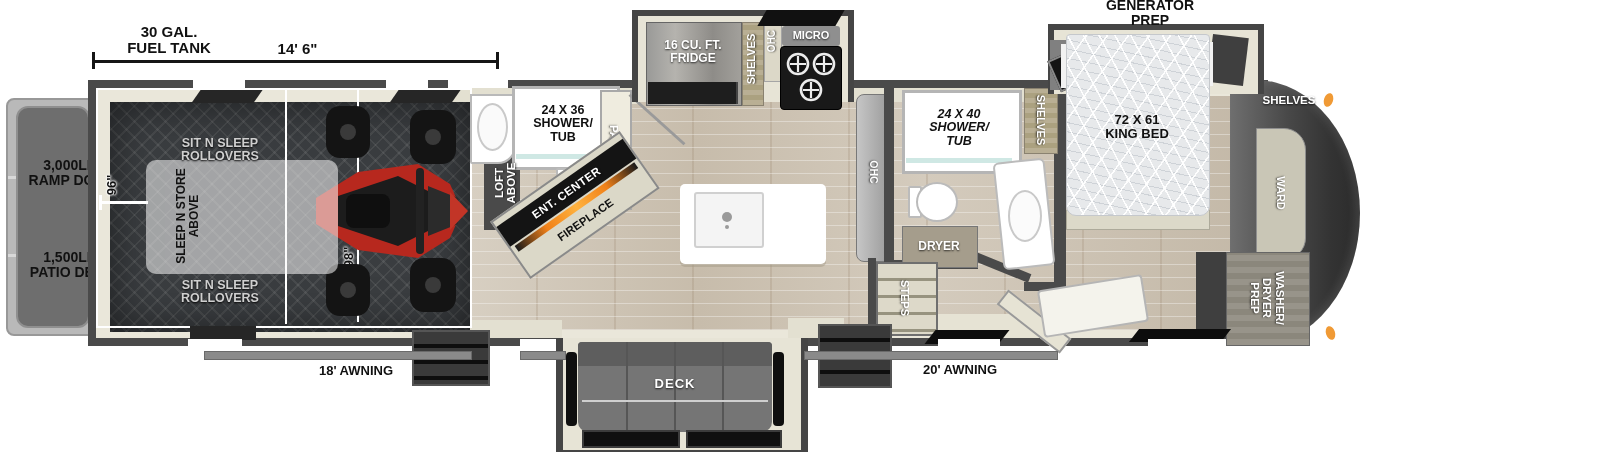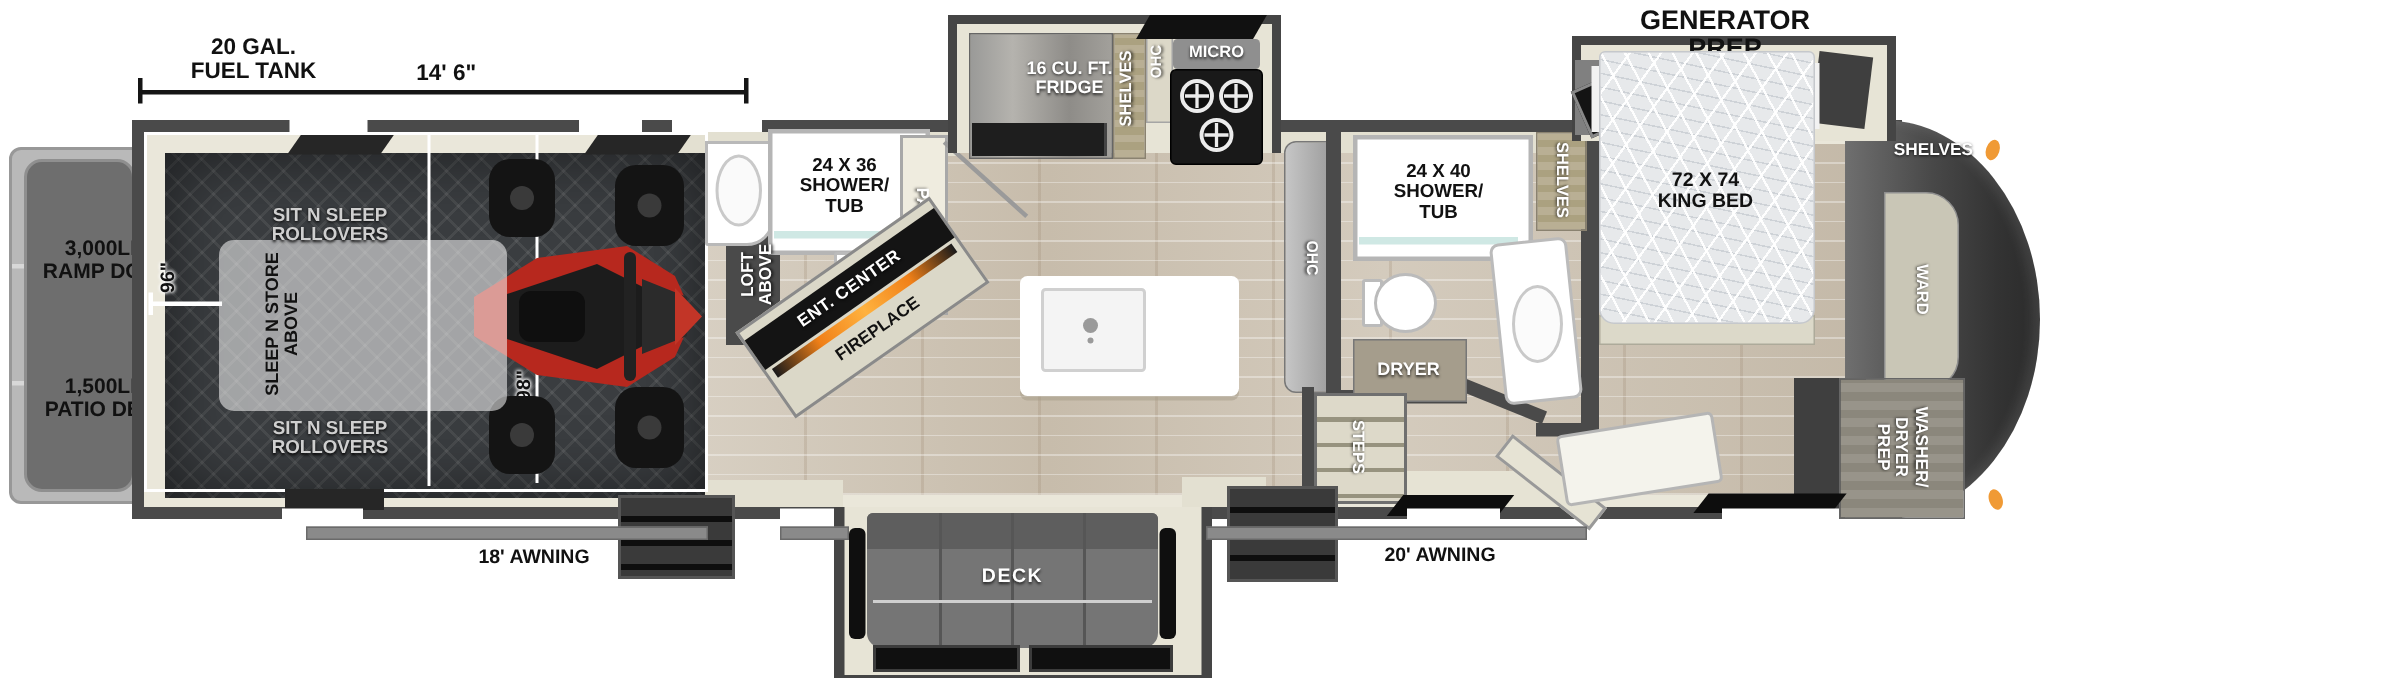--- a/index.html
+++ b/index.html
@@ -37,21 +37,21 @@
          border:2px solid #555;}
 </style>
 </head>
 <body>
 
 <div id="canvas">
 
   <div class="abs" style="left:93px;top:60px;width:405px;height:3px;background:#151515;"></div>
   <div class="abs" style="left:92px;top:52px;width:3px;height:17px;background:#151515;"></div>
   <div class="abs" style="left:496px;top:52px;width:3px;height:17px;background:#151515;"></div>
-  <div class="lbl" style="left:108px;top:24px;width:122px;height:32px;font-size:15px;">20 GAL.
+  <div class="lbl" style="left:108px;top:24px;width:122px;height:32px;font-size:15px;">30 GAL.
 FUEL TANK</div>
   <div class="lbl" style="left:240px;top:40px;width:115px;height:18px;font-size:15px;">14' 6"</div>
 
   <div class="abs" style="left:6px;top:98px;width:86px;height:234px;background:#b9b9b9;border:2px solid #989898;border-radius:8px;"></div>
   <div class="abs" style="left:8px;top:176px;width:82px;height:3px;background:#d8d8d8;"></div>
   <div class="abs" style="left:8px;top:254px;width:82px;height:3px;background:#d8d8d8;"></div>
   <div class="abs" style="left:16px;top:106px;width:70px;height:218px;background:#6e6e6e;border:2px solid #8f8f8f;border-radius:12px;"></div>
   <div class="lbl" style="left:12px;top:158px;width:120px;height:30px;font-size:14px;">3,000LB.
 RAMP DOOR</div>
   <div class="lbl" style="left:12px;top:250px;width:120px;height:30px;font-size:14px;">1,500LB.
@@ -132,21 +132,21 @@
     <div class="abs" style="left:0;top:6px;width:154px;height:24px;background:#141414;display:flex;align-items:center;justify-content:center;">
       <span class="lbl w" style="position:static;font-size:11.5px;letter-spacing:.5px;">ENT. CENTER</span>
     </div>
     <div class="abs" style="left:4px;top:32px;width:146px;height:7px;background:linear-gradient(90deg,#1a1a1a,#f08018 25%,#ffb23f 50%,#f08018 75%,#1a1a1a);"></div>
     <span class="lbl" style="left:0;top:41px;width:154px;height:20px;font-size:11.5px;">FIREPLACE</span>
   </div>
 
   <div class="abs" style="left:632px;top:10px;width:210px;height:86px;background:#e7e4d6;border:6px solid #454545;border-bottom:none;"></div>
   <div class="abs" style="left:646px;top:22px;width:94px;height:82px;background:linear-gradient(90deg,#9a9a98,#b5b3ae 30%,#8e8c88 70%,#a2a09b);border:1px solid #666;"></div>
   <div class="abs" style="left:648px;top:82px;width:90px;height:22px;background:#1e1e1e;box-shadow:inset -2px 0 0 #444;"></div>
-  <div class="lbl w" style="left:666px;top:36px;width:94px;height:32px;font-size:12px;">16 CU. FT.
+  <div class="lbl w" style="left:646px;top:36px;width:94px;height:32px;font-size:12px;">16 CU. FT.
 FRIDGE</div>
   <div class="abs tanwood" style="left:742px;top:22px;width:20px;height:82px;border:1px solid #8a8270;"></div>
   <div class="lbl w rotm90" style="left:717px;top:50px;width:70px;height:18px;font-size:11px;">SHELVES</div>
   <div class="abs" style="left:764px;top:22px;width:16px;height:58px;background:#dcd8c8;border:1px solid #a5a5a5;"></div>
   <div class="lbl w rotm90" style="left:757px;top:32px;width:30px;height:18px;font-size:10px;">OHC</div>
   <div class="abs" style="left:762px;top:10px;width:78px;height:16px;background:#111;transform:skewX(-30deg);"></div>
   <div class="abs" style="left:782px;top:26px;width:58px;height:20px;background:#8f8f8f;border-radius:3px;"></div>
   <div class="lbl w" style="left:782px;top:28px;width:58px;height:16px;font-size:11px;">MICRO</div>
   <div class="abs" style="left:780px;top:46px;width:60px;height:62px;background:#191919;border:1px solid #000;border-radius:4px;">
     <svg viewBox="0 0 56 58" width="56" height="58" style="margin:2px;">
@@ -169,21 +169,21 @@
   <div class="abs" style="left:722px;top:212px;width:10px;height:10px;background:#9a9a9a;border-radius:50%;box-shadow:0 10px 0 -3px #9a9a9a;"></div>
 
   <div class="abs wall" style="left:884px;top:88px;width:10px;height:178px;"></div>
   <div class="abs wall" style="left:884px;top:260px;width:94px;height:9px;"></div>
   <div class="abs wall" style="left:968px;top:262px;width:64px;height:9px;transform:rotate(22deg);"></div>
   <div class="abs wall" style="left:1024px;top:282px;width:36px;height:9px;"></div>
   <div class="abs wall" style="left:1054px;top:88px;width:12px;height:206px;"></div>
 
   <div class="abs" style="left:902px;top:90px;width:114px;height:78px;background:#fff;border:3px solid #b5b5b5;"></div>
   <div class="abs" style="left:906px;top:158px;width:106px;height:5px;background:#cfe8e4;"></div>
-  <div class="lbl" style="left:904px;top:96px;width:110px;height:64px;font-size:12.5px;">24 X 40
+  <div class="lbl" style="left:904px;top:96px;width:110px;height:64px;font-size:12.5px;font-style:italic;">24 X 40
 SHOWER/
 TUB</div>
   <div class="abs tanwood" style="left:1024px;top:88px;width:32px;height:64px;border:1px solid #8a8270;"></div>
   <div class="lbl w rot90" style="left:1005px;top:111px;width:70px;height:18px;font-size:11px;">SHELVES</div>
   <div class="abs" style="left:908px;top:186px;width:10px;height:28px;background:#fff;border:2px solid #bbb;border-radius:2px;"></div>
   <div class="abs" style="left:916px;top:182px;width:38px;height:36px;background:#fff;border:2px solid #bbb;border-radius:50%;"></div>
   <div class="abs" style="left:902px;top:226px;width:74px;height:40px;background:#a59d8c;border:1px solid #777;"></div>
   <div class="lbl w" style="left:902px;top:236px;width:74px;height:20px;font-size:12px;">DRYER</div>
   <div class="abs" style="left:998px;top:160px;width:48px;height:104px;background:#fff;border:2px solid #bbb;border-radius:6px;transform:rotate(-6deg);"></div>
   <div class="abs" style="left:1008px;top:190px;width:30px;height:48px;border:2px solid #c9c9c9;border-radius:50%;background:#fbfbfb;"></div>
@@ -193,30 +193,30 @@
   <div class="lbl w rot90" style="left:869px;top:289px;width:70px;height:18px;font-size:11px;">STEPS</div>
   <div class="abs" style="left:930px;top:330px;width:74px;height:14px;background:#0d0d0d;transform:skewX(-38deg);"></div>
   <div class="abs" style="left:994px;top:312px;width:76px;height:15px;background:#e6e3d4;border:2px solid #999;transform:rotate(38deg);"></div>
   <div class="abs" style="left:938px;top:339px;width:62px;height:8px;background:#fff;"></div>
 
   <div class="abs" style="left:1230px;top:80px;width:130px;height:266px;background:linear-gradient(90deg,#6f6f6f,#484848 45%,#333 78%,#2b2b2b);border-radius:0 105px 105px 0 / 0 133px 133px 0;box-shadow:inset -5px 0 8px rgba(255,255,255,.10);"></div>
   <div class="abs" style="left:1324px;top:93px;width:9px;height:14px;background:#f09a35;border-radius:50%;transform:rotate(18deg);"></div>
   <div class="abs" style="left:1326px;top:326px;width:9px;height:14px;background:#f09a35;border-radius:50%;transform:rotate(-18deg);"></div>
 
   <div class="abs" style="left:1048px;top:24px;width:204px;height:64px;background:#e7e4d6;border:6px solid #454545;border-bottom:none;"></div>
-  <div class="lbl" style="left:1090px;top:10px;width:120px;height:26px;font-size:18px;">GENERATOR
+  <div class="lbl" style="left:1090px;top:0;width:120px;height:26px;font-size:14px;">GENERATOR
 PREP</div>
   <div class="abs" style="left:1050px;top:40px;width:36px;height:50px;background:#808080;"></div>
   <div class="abs" style="left:1052px;top:50px;width:44px;height:30px;background:#141414;border:2px solid #888;transform:rotate(-24deg);"></div>
   <div class="abs" style="left:1210px;top:36px;width:36px;height:48px;background:#3f3f3f;transform:rotate(7deg);"></div>
   <div class="abs" style="left:1061px;top:44px;width:6px;height:44px;background:#f2f2f2;"></div>
   <div class="abs" style="left:1207px;top:42px;width:6px;height:44px;background:#f2f2f2;"></div>
   <div class="abs" style="left:1066px;top:210px;width:142px;height:18px;background:#dcd9c9;border:1px solid #adaa9a;"></div>
   <div class="abs matt" style="left:1066px;top:34px;width:142px;height:180px;border:1px solid #c5c8cc;border-radius:4px 4px 10px 10px;"></div>
-  <div class="lbl" style="left:1082px;top:112px;width:110px;height:30px;font-size:13px;">72 X 74
+  <div class="lbl" style="left:1082px;top:112px;width:110px;height:30px;font-size:13px;">72 X 61
 KING BED</div>
 
   <div class="lbl w" style="left:1258px;top:92px;width:62px;height:16px;font-size:11.5px;">SHELVES</div>
   <div class="abs" style="left:1256px;top:128px;width:48px;height:130px;background:#c9c6b6;border:1px solid #8f8f8f;border-radius:0 22px 22px 0;"></div>
   <div class="lbl w rot90" style="left:1246px;top:184px;width:68px;height:18px;font-size:11px;">WARD</div>
   <div class="abs" style="left:1196px;top:252px;width:48px;height:92px;background:#3f3f3f;"></div>
   <div class="abs graywood" style="left:1226px;top:252px;width:82px;height:92px;border:1px solid #666;"></div>
   <div class="lbl w rot90" style="left:1224px;top:277px;width:86px;height:42px;font-size:11.5px;">WASHER/
 DRYER
 PREP</div>

